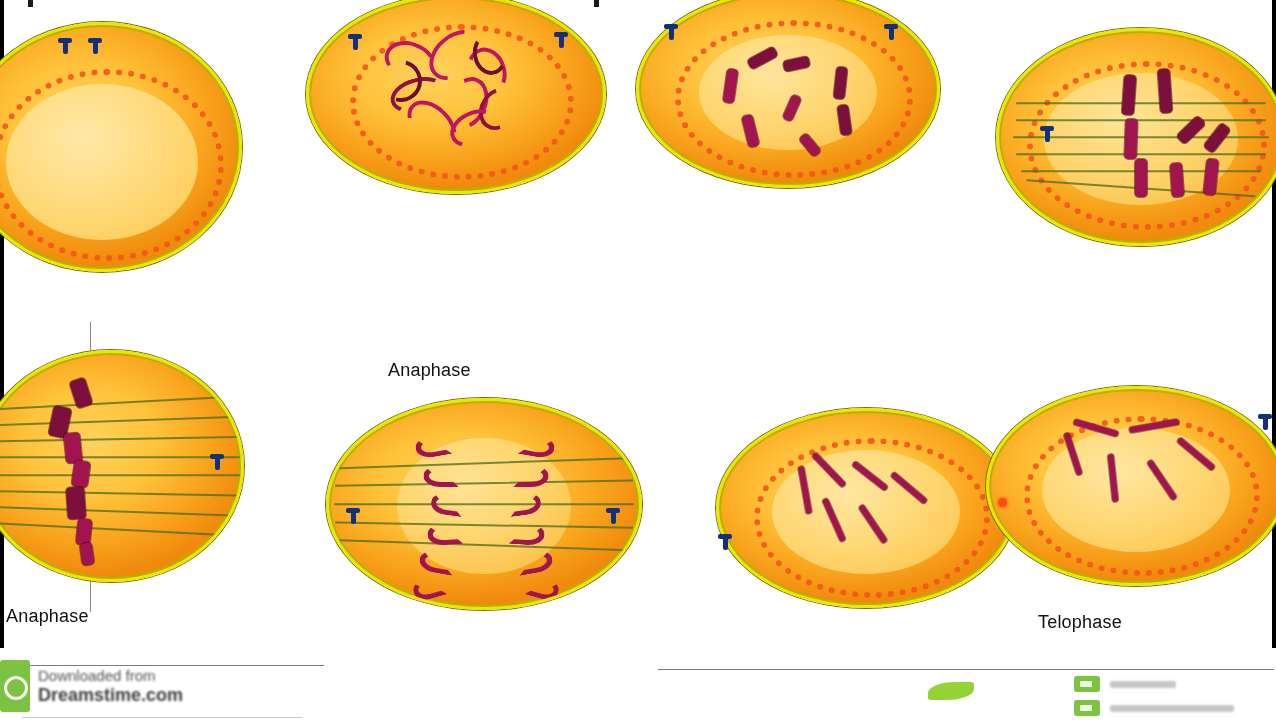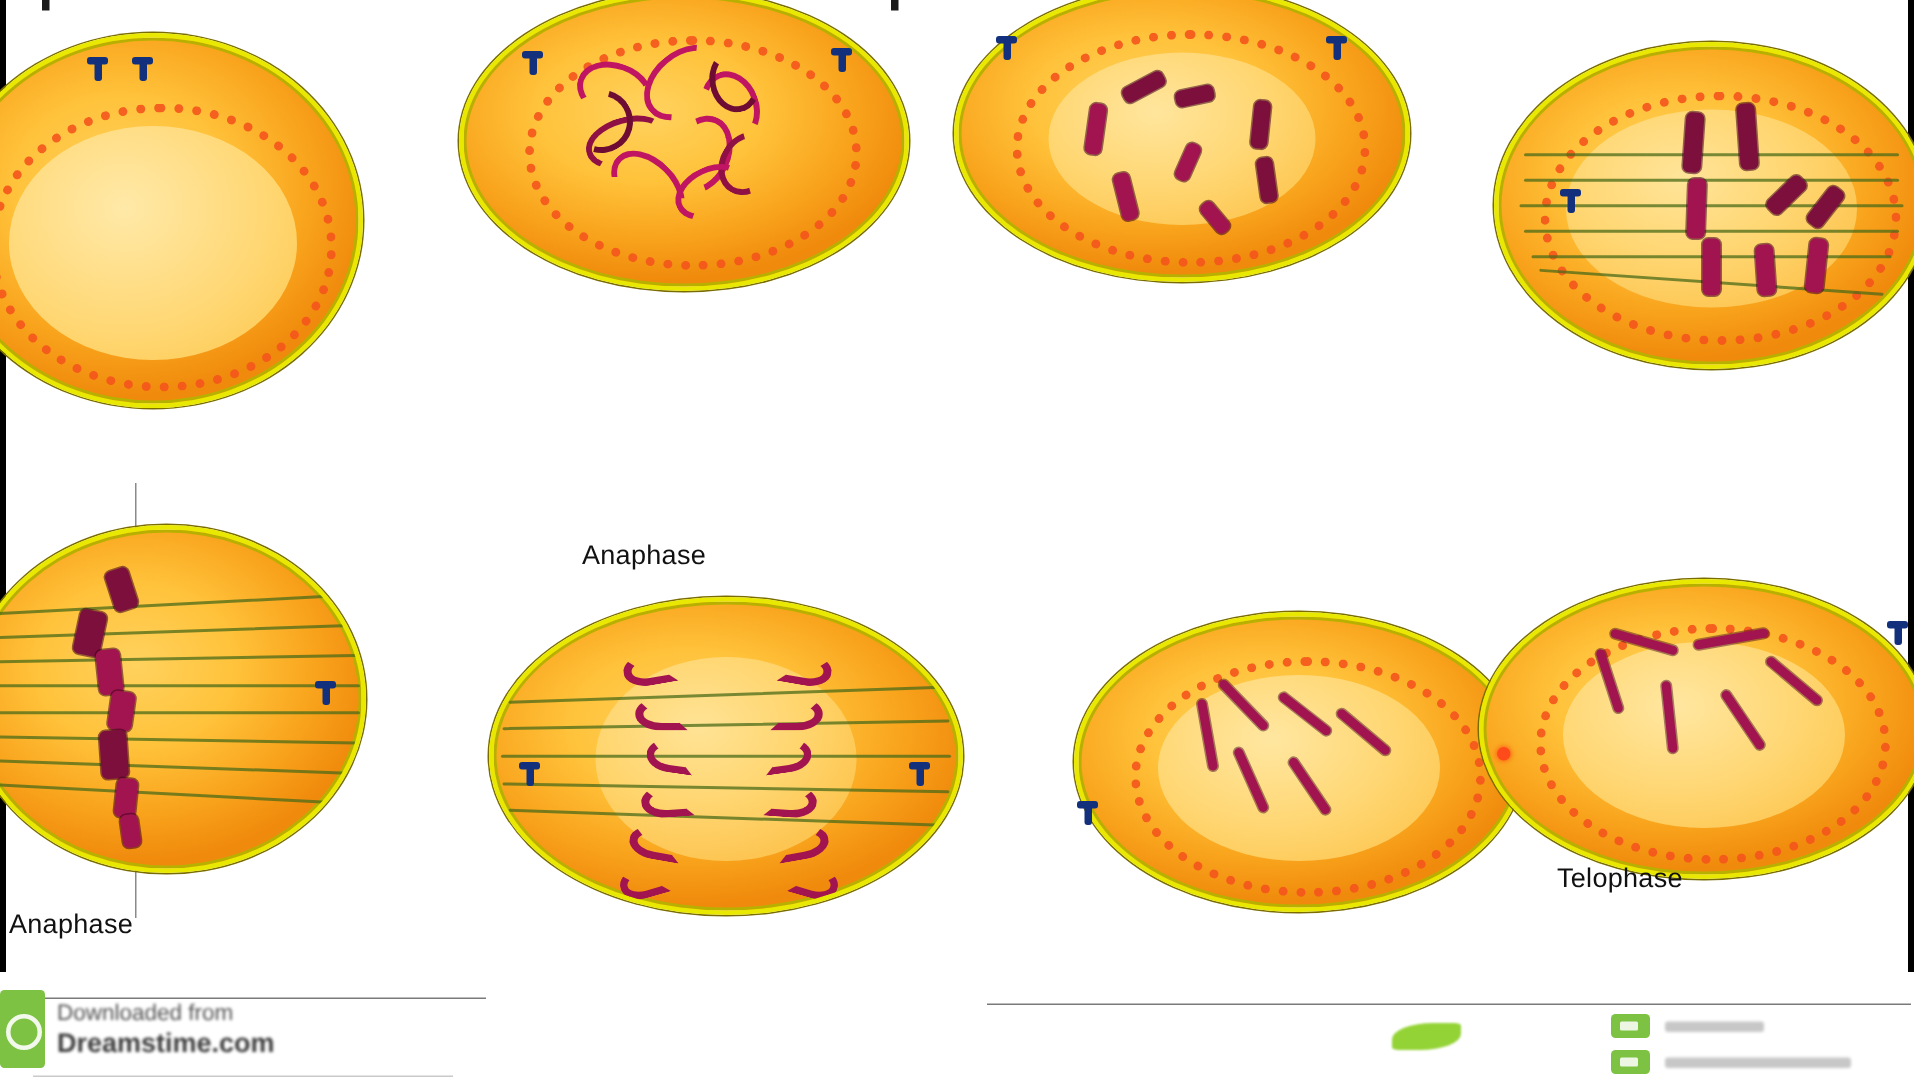--- a/index.html
+++ b/index.html
@@ -303,21 +303,21 @@
           <div class="chrom rod" style="left:150px;top:88px;width:46px;transform:rotate(56deg);"></div>
           <div class="chrom rod" style="left:184px;top:62px;width:46px;transform:rotate(40deg);"></div>
         </div>
       </div>
       <div class="centriole" style="left:272px;top:28px;"></div>
     </div>
 
     <div class="pinch" style="left:282px;top:112px;width:9px;height:9px;"></div>
   </div>
 
-  <div class="phase-label" style="left:1038px;top:575px;">Telophase</div>
+  <div class="phase-label" style="left:1038px;top:612px;">Telophase</div>
 
   <div class="footer">
 
     <div class="wm-left">
       <div class="wm-rule" style="left:22px;bottom:54px;width:302px;"></div>
       <div class="wm-badge big">
         <div class="ring"></div>
       </div>
       <div class="wm-text small">Downloaded from</div>
       <div class="wm-text bold">Dreamstime.com</div>

